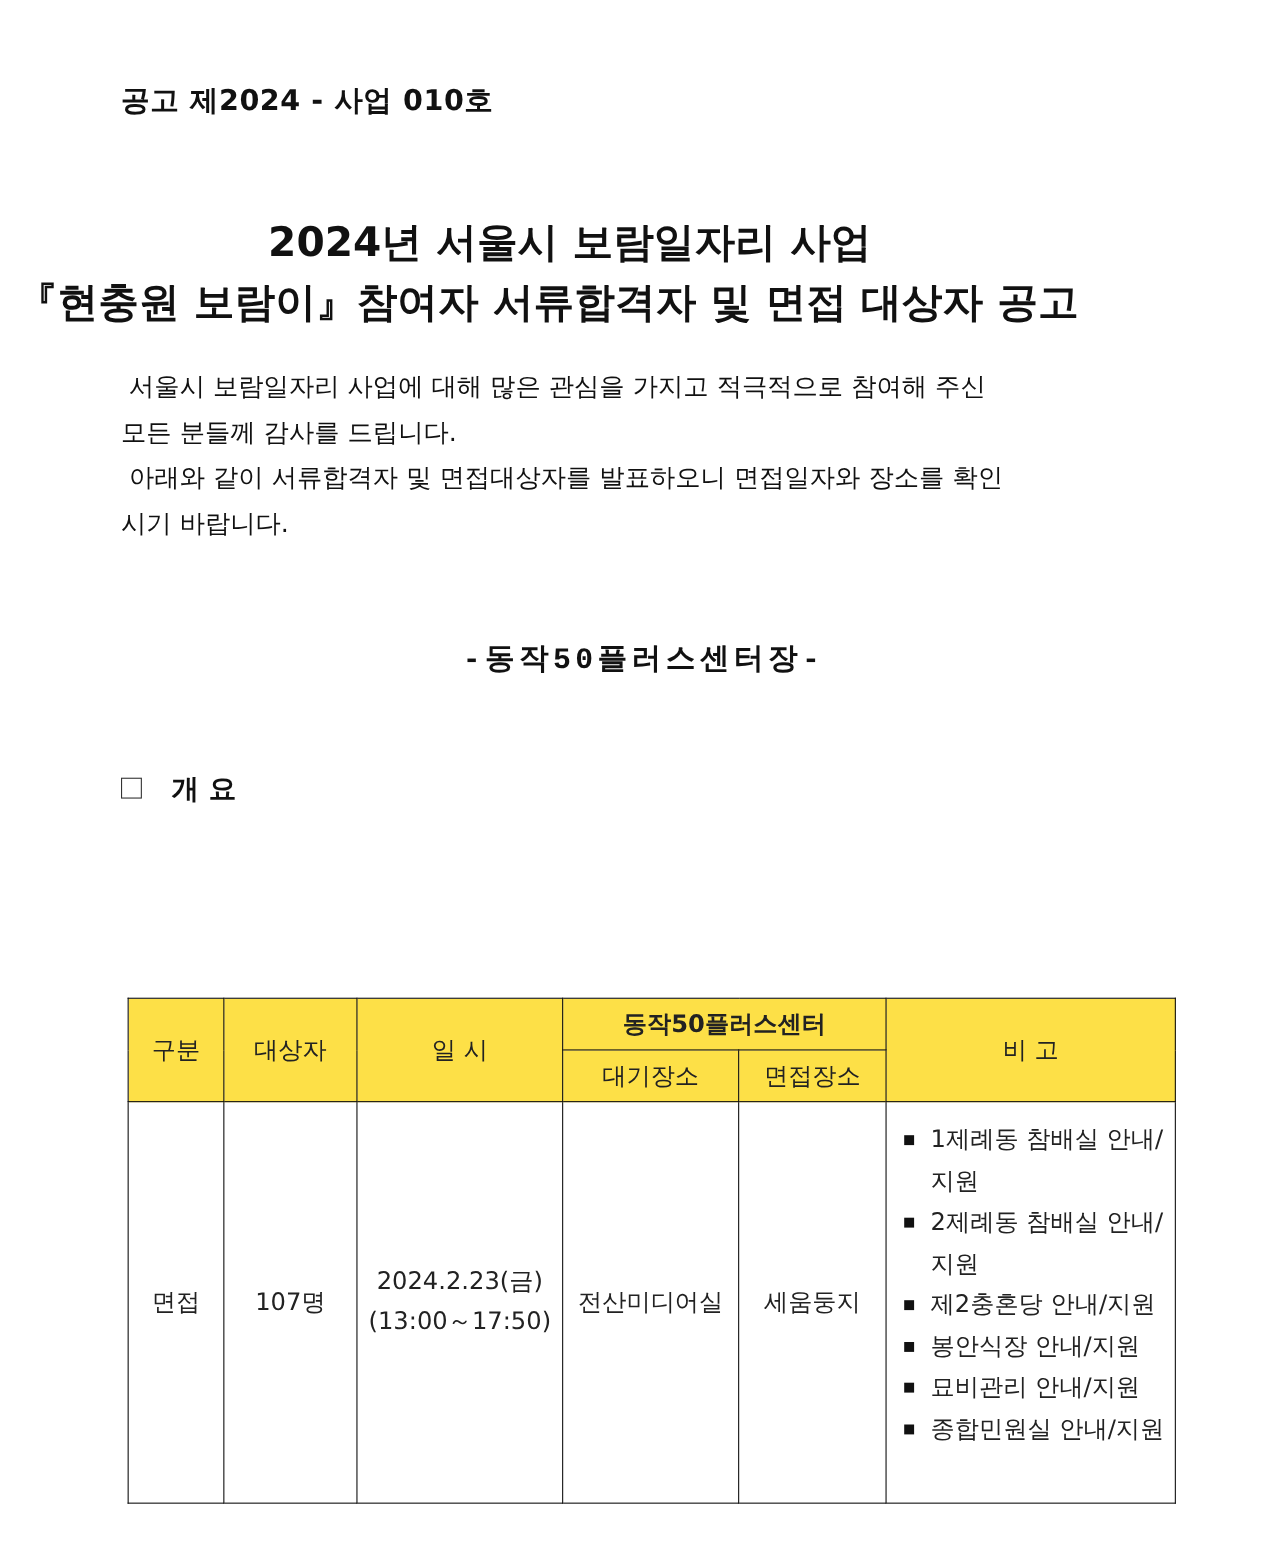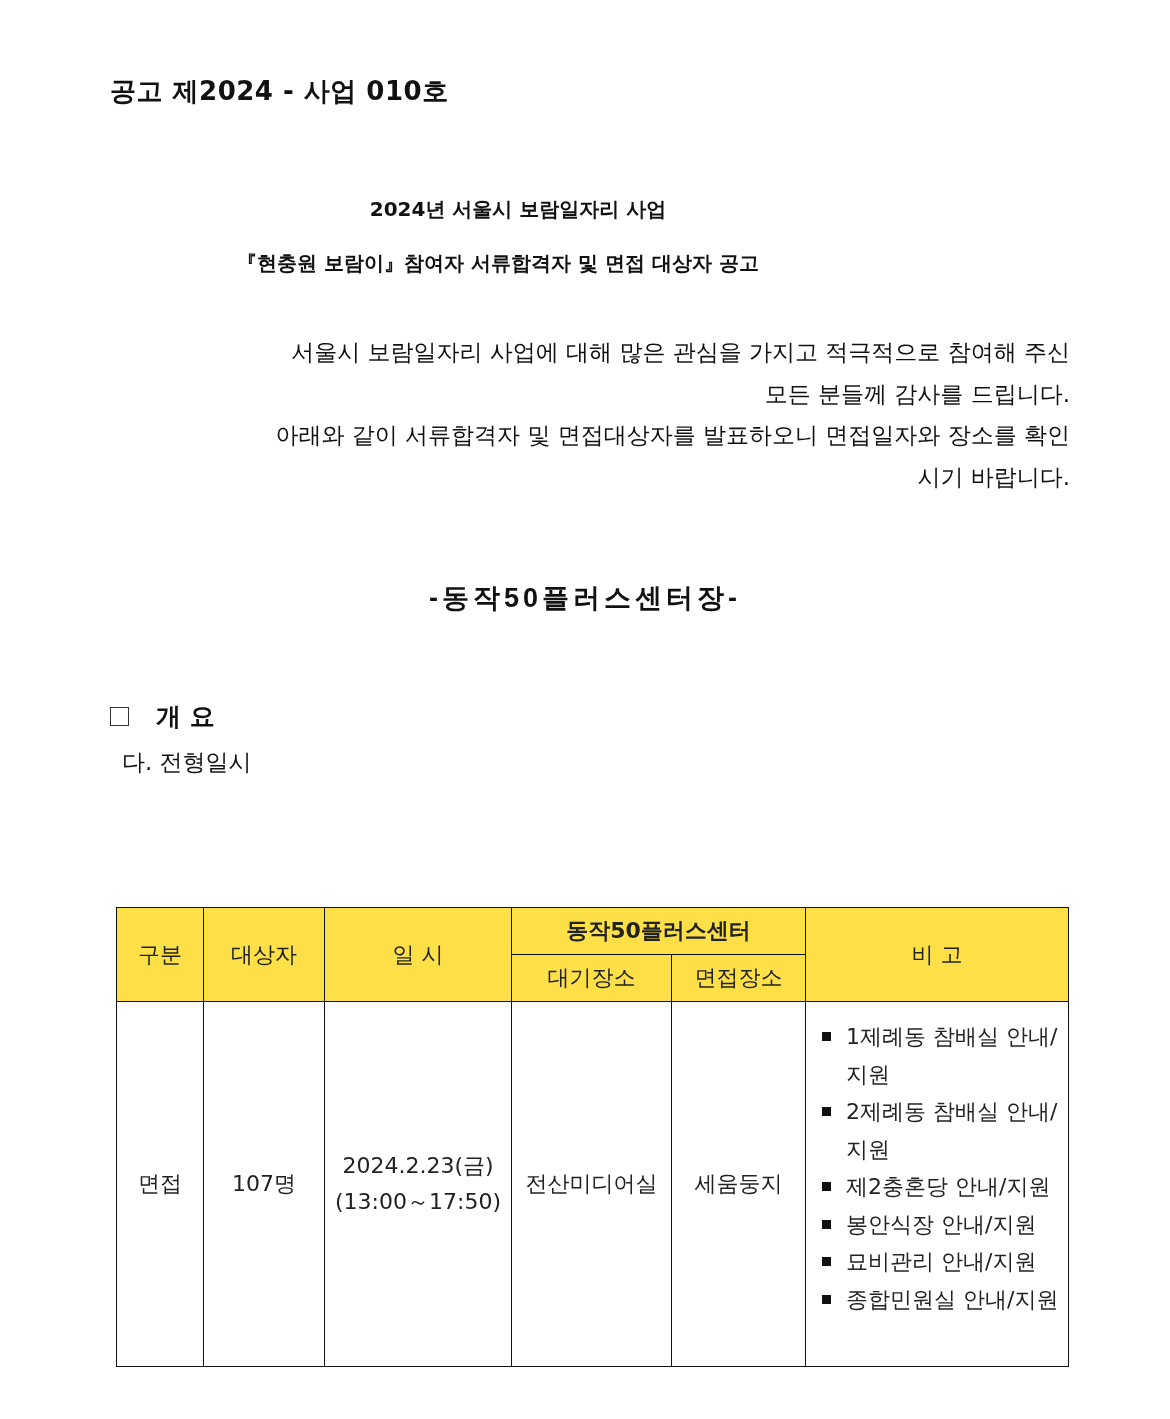--- a/index.html
+++ b/index.html
@@ -2,26 +2,26 @@
 <html><head>
 <meta charset="utf-8">
 <style>
   html, body { margin: 0; padding: 0; background: #ffffff; }
   body {
     width: 1170px; height: 1419px; position: relative; overflow: hidden;
     font-family: "DejaVu Serif", "Liberation Serif", serif; color: #111;
   }
   .abs { position: absolute; }
   .notice-no { left: 110px; top: 74px; font-size: 26px; font-family: "DejaVu Sans", sans-serif; font-weight: bold; letter-spacing: 0.5px; text-align: right; }
-  .title { left: 0; width: 1036px; text-align: center; font-family: "DejaVu Sans", sans-serif; font-weight: bold; font-size: 20px; }
+  .title { left: 0; width: 1036px; text-align: center; font-family: "DejaVu Sans", sans-serif; font-weight: bold; font-size: 37px; }
   .title1 { top: 196px; }
   .title2 { top: 250px; left: -20px; }
-  .para { left: 110px; width: 960px; font-size: 23px; line-height: 41.5px; font-family: "DejaVu Sans", sans-serif; text-align: right; }
+  .para { left: 110px; width: 960px; font-size: 23px; line-height: 41.5px; font-family: "DejaVu Sans", sans-serif; }
   .para p { margin: 0; }
-  .center-name { left: 0; width: 1170px; text-align: center; top: 580px; font-size: 27px; font-family: Liberation Sans, sans-serif; font-weight: bold; letter-spacing: 4px; }
+  .center-name { left: 0; width: 1170px; text-align: center; top: 580px; font-size: 27px; font-family: Liberation Mono, monospace; font-weight: bold; letter-spacing: 4px; }
   .section-head { left: 110px; top: 700px; font-size: 25px; font-family: "DejaVu Sans", sans-serif; font-weight: bold; display: flex; align-items: center; gap: 27px; }
   .checkbox { width: 19px; height: 19px; border: 1.5px solid #333; box-sizing: border-box; display: inline-block; }
   .items { left: 122px; top: 742px; font-size: 23px; line-height: 41px; font-family: "DejaVu Sans", sans-serif; }
   .items div { white-space: nowrap; }
 
   table.sched {
     position: absolute; left: 116px; top: 907px; width: 952px;
     border-collapse: collapse; table-layout: fixed;
     font-family: "DejaVu Sans", sans-serif; font-size: 22px; color: #222;
   }
@@ -54,21 +54,20 @@
 </div>
 
 <div class="abs center-name">-동작50플러스센터장-</div>
 
 <div class="abs section-head">
   <span class="checkbox"></span>
   <span>개 요</span>
 </div>
 
 <div class="abs items">
-  <div>다. 전형일시</div>
 </div>
 
 <table class="sched">
   <colgroup>
     <col style="width:87px">
     <col style="width:121px">
     <col style="width:187px">
     <col style="width:160px">
     <col style="width:134px">
     <col style="width:263px">

